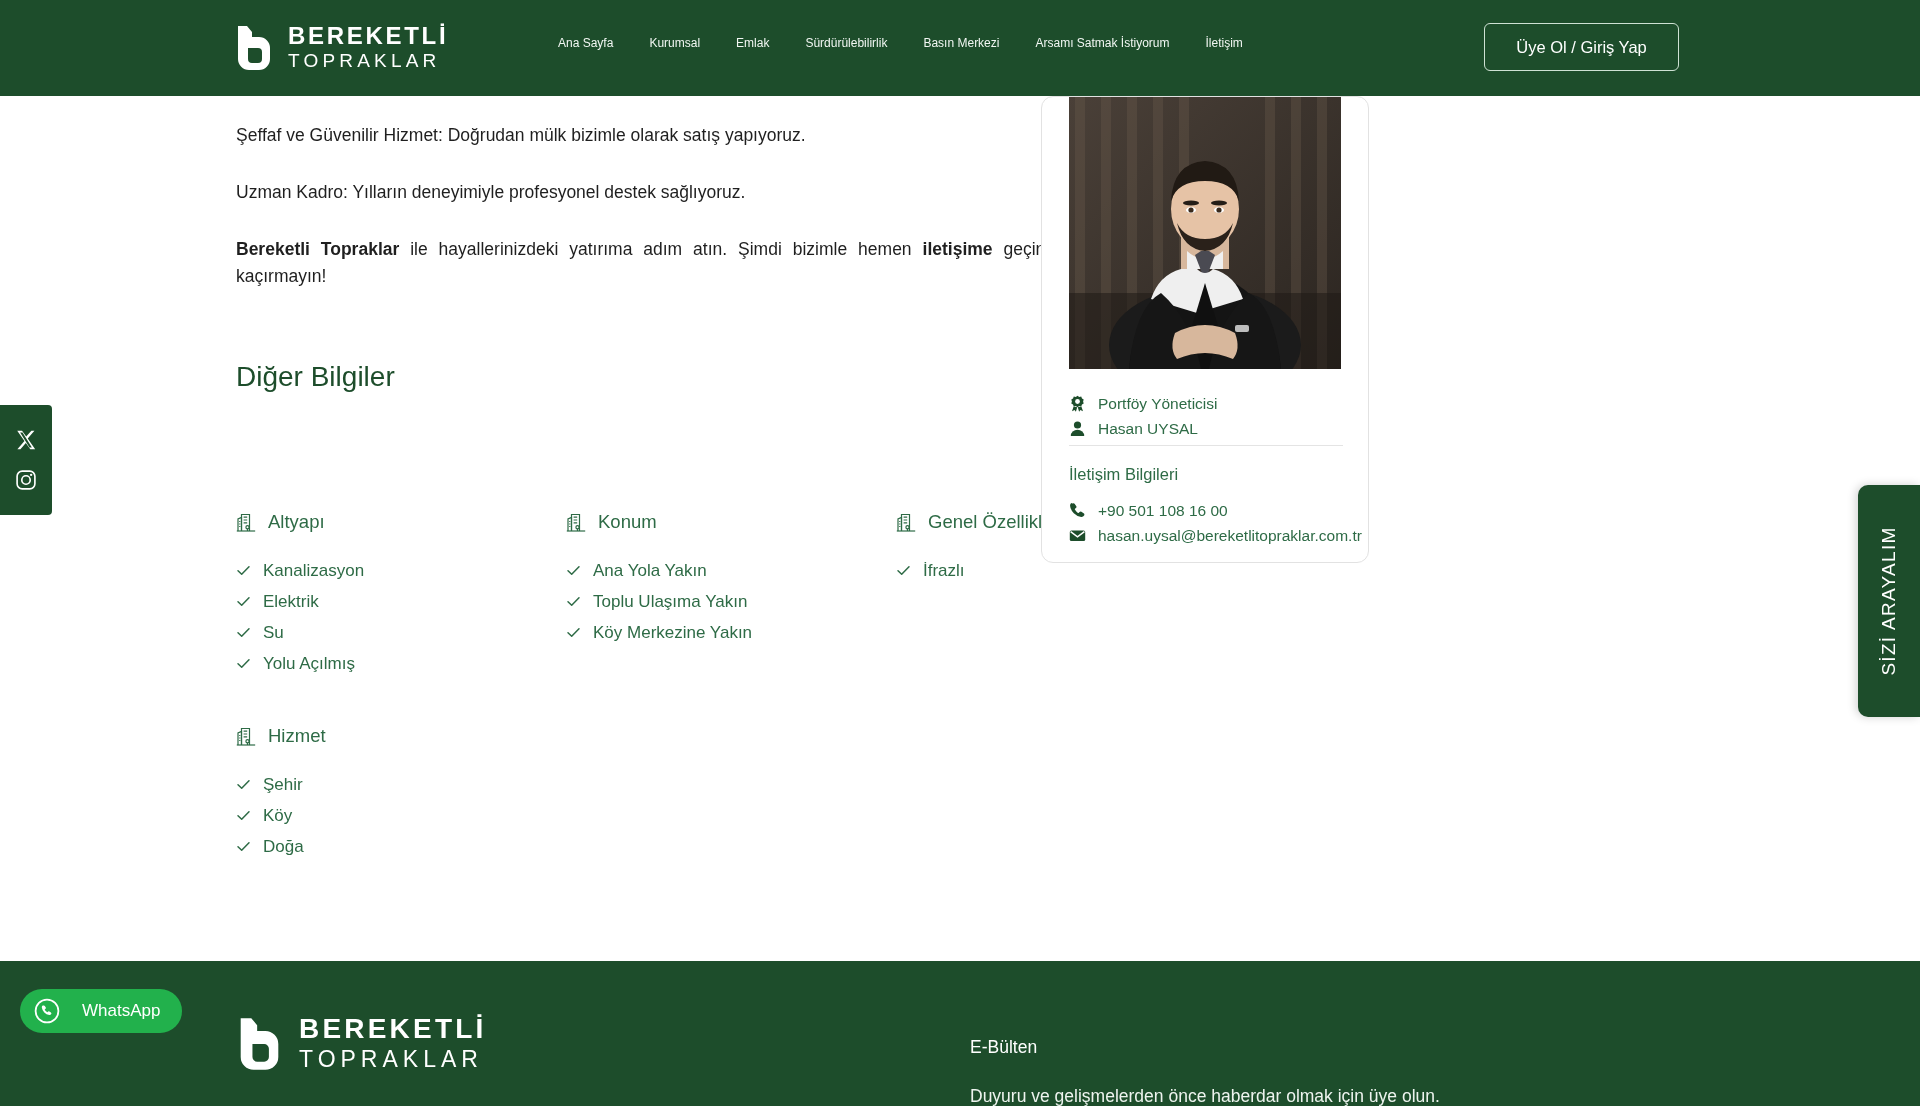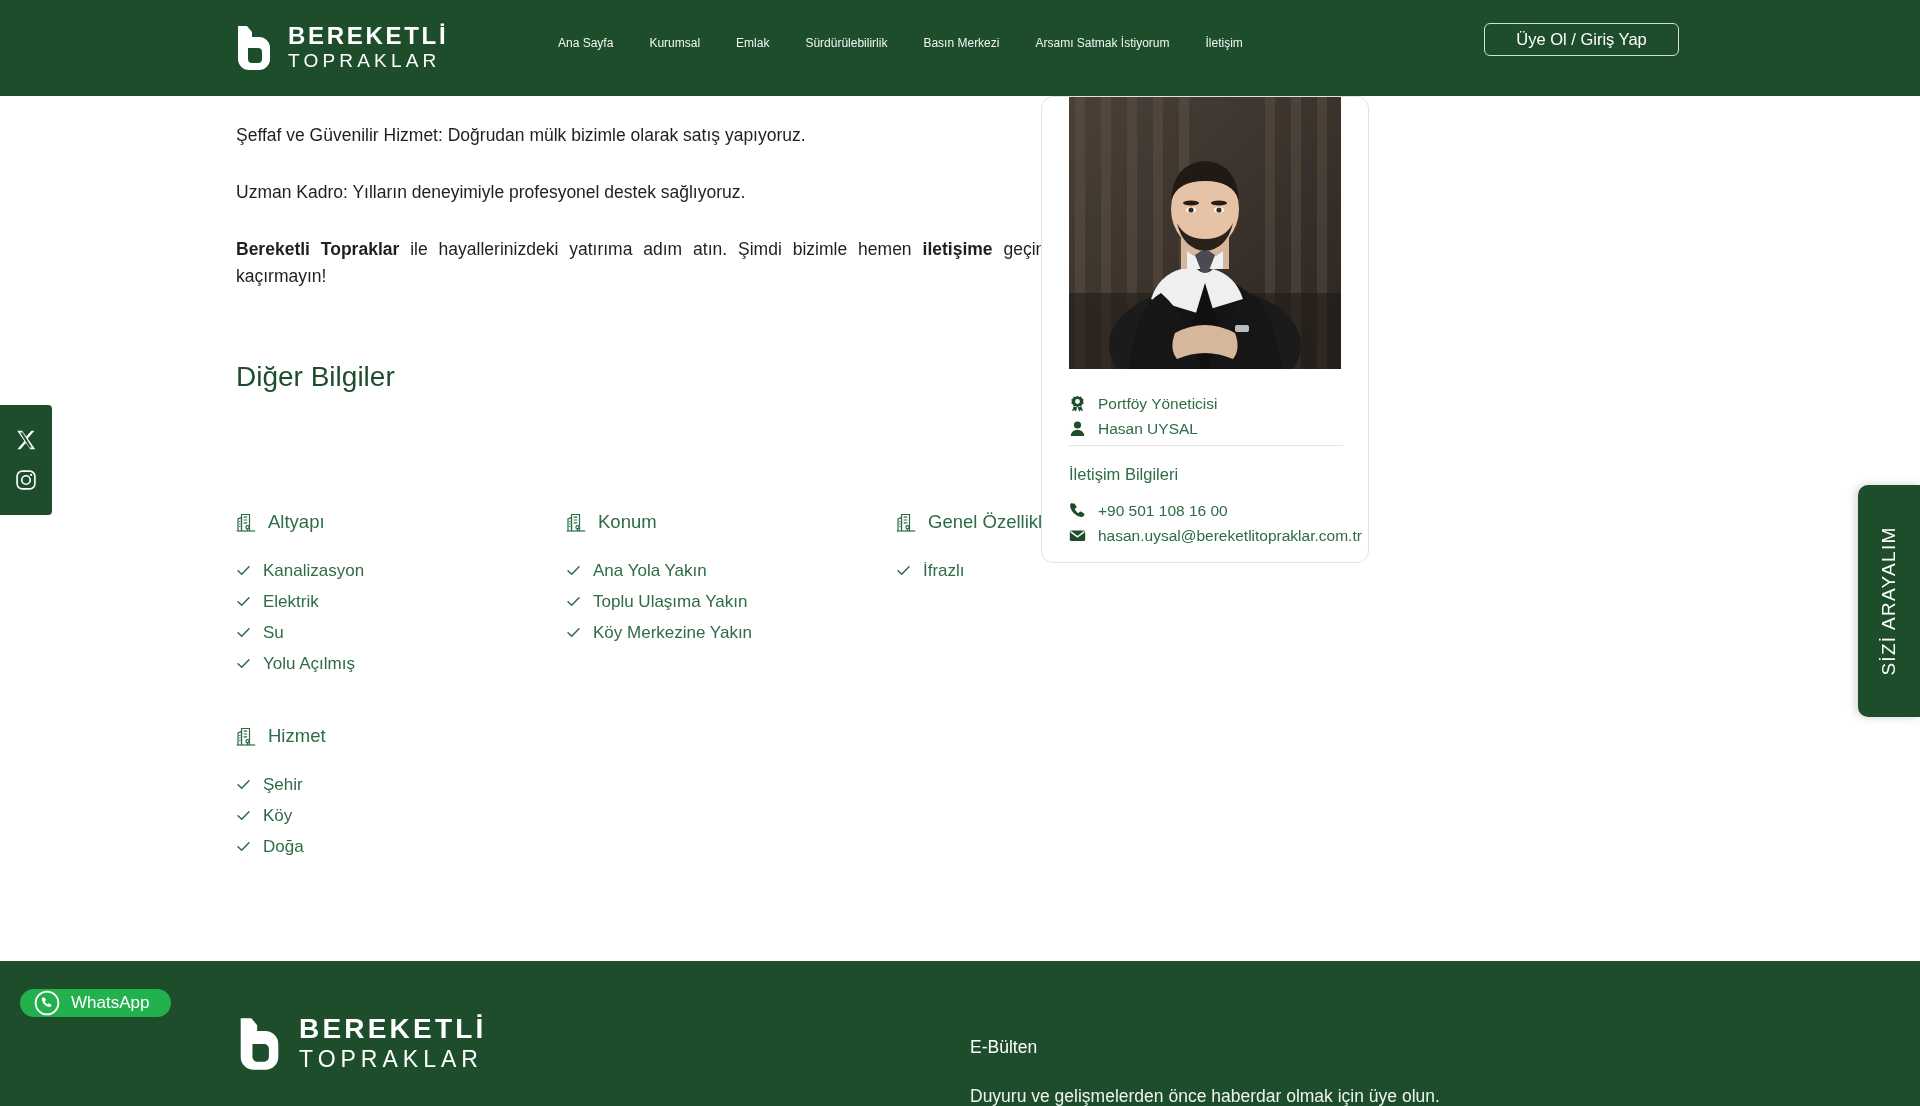--- a/index.html
+++ b/index.html
@@ -63,21 +63,21 @@
     font-size: 12px;
     text-decoration: none;
     white-space: nowrap;
   }
 
   .login-btn {
     position: absolute;
     left: 1484px;
     top: 23px;
     width: 195px;
-    height: 33px;
+    height: 48px;
     border: 1px solid #cfe2d4;
     border-radius: 6px;
     background: transparent;
     color: #ffffff;
     font-size: 16.5px;
     font-family: "Liberation Sans", sans-serif;
     cursor: pointer;
     display: flex;
     align-items: center;
     justify-content: center;
@@ -282,28 +282,28 @@
   }
   .newsletter .nl-sub {
     color: #eef4ef;
     font-size: 17.5px;
   }
 
   .whatsapp-btn {
     position: absolute;
     left: 20px;
     top: 989px;
-    height: 28px;
+    height: 44px;
     padding: 0 22px 0 14px;
     background: #22b14c;
     border: none;
     border-radius: 22px;
     display: flex;
     align-items: center;
-    gap: 11px;
+    gap: 22px;
     color: #ffffff;
     font-size: 17px;
     font-family: "Liberation Sans", sans-serif;
     cursor: pointer;
     z-index: 60;
   }
   .whatsapp-btn svg { width: 26px; height: 26px; display: block; }
 </style>
 </head>
 <body>

